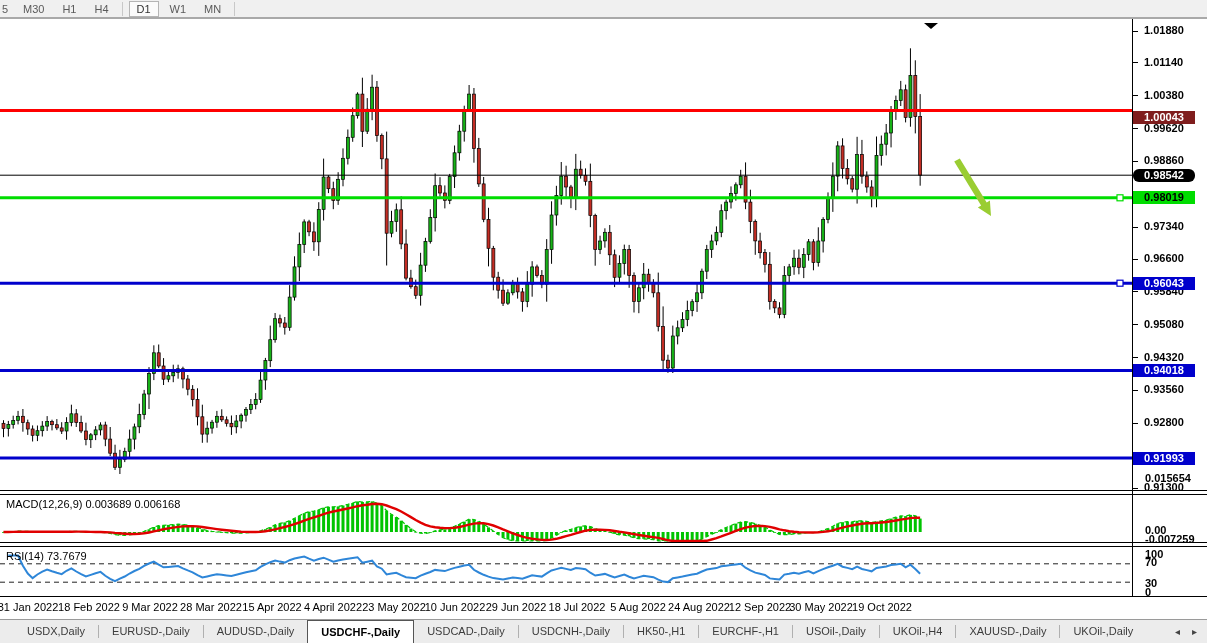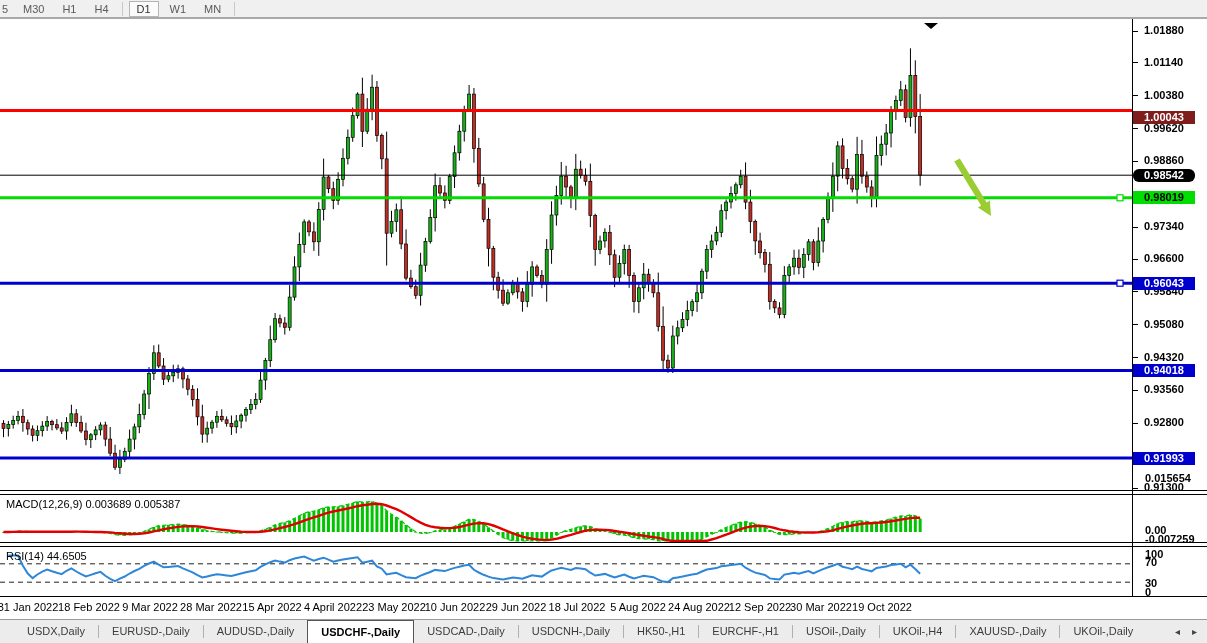--- a/index.html
+++ b/index.html
@@ -646,30 +646,30 @@
       <rect x="894.4" y="22.2" width="3" height="14.8" fill="#00c400"></rect>
       <rect x="899.2499999999999" y="20.9" width="3" height="16.1" fill="#00c400"></rect>
       <rect x="904.0999999999999" y="21.1" width="3" height="15.9" fill="#00c400"></rect>
       <rect x="908.9499999999999" y="19.9" width="3" height="17.1" fill="#00c400"></rect>
       <rect x="913.8" y="20.7" width="3" height="16.3" fill="#00c400"></rect>
       <rect x="918.65" y="23.6" width="3" height="13.4" fill="#00c400"></rect>
       <polyline points="3.5,37.0 8.3,36.9 13.2,36.6 18.0,36.2 22.9,36.2 27.8,36.4 32.6,36.8 37.4,37.0 42.3,36.9 47.1,36.7 52.0,36.7 56.8,36.8 61.7,37.0 66.5,36.8 71.4,36.3 76.3,36.3 81.1,36.6 85.9,37.2 90.8,37.4 95.6,37.5 100.5,37.3 105.3,37.7 110.2,38.5 115.0,39.6 119.9,40.2 124.7,40.3 129.6,39.9 134.4,39.1 139.3,38.0 144.1,36.4 149.0,34.3 153.8,32.0 158.7,30.7 163.5,30.3 168.4,29.9 173.3,29.5 178.1,29.2 182.9,29.4 187.8,30.1 192.6,31.0 197.5,32.5 202.3,34.3 207.2,35.5 212.0,36.3 216.9,36.7 221.7,37.1 226.6,37.6 231.4,38.1 236.3,38.3 241.1,38.2 246.0,37.9 250.8,37.4 255.7,36.9 260.5,35.8 265.4,34.2 270.3,32.2 275.1,29.9 279.9,28.4 284.8,27.4 289.6,25.7 294.5,23.3 299.3,20.8 304.2,18.2 309.0,16.7 313.9,16.1 318.8,14.7 323.6,12.7 328.4,11.8 333.3,11.8 338.1,11.4 343.0,10.5 347.8,9.4 352.7,8.0 357.5,6.4 362.4,7.0 367.3,6.9 372.1,6.4 376.9,8.1 381.8,10.6 386.6,15.7 391.5,19.4 396.3,22.1 401.2,25.7 406.0,29.9 410.9,33.5 415.7,36.8 420.6,38.2 425.4,38.4 430.3,37.7 435.1,35.9 440.0,34.8 444.8,34.3 449.7,33.0 454.5,31.2 459.4,29.0 464.2,26.6 469.1,24.2 473.9,24.6 478.8,26.3 483.6,29.0 488.5,32.4 493.3,36.1 498.2,39.5 503.0,42.6 507.9,44.6 512.8,45.7 517.6,46.0 522.4,46.0 527.3,46.0 532.1,46.0 537.0,46.0 541.8,46.0 546.7,45.5 551.5,43.0 556.4,40.3 561.3,37.4 566.1,35.5 570.9,34.4 575.8,32.6 580.6,31.4 585.5,30.8 590.3,31.6 595.2,33.6 600.0,34.9 604.9,35.6 609.8,36.9 614.6,38.9 619.4,39.8 624.3,40.1 629.1,41.2 634.0,42.9 638.8,43.7 643.7,43.8 648.5,44.1 653.4,44.6 658.3,46.0 663.1,46.0 667.9,46.0 672.8,46.0 677.6,46.0 682.5,46.0 687.3,46.0 692.2,46.0 697.0,46.0 701.9,44.1 706.8,41.6 711.6,39.3 716.4,37.2 721.3,34.7 726.1,32.5 731.0,30.5 735.8,28.6 740.7,27.0 745.5,26.7 750.4,27.4 755.3,28.7 760.1,30.3 764.9,32.1 769.8,34.9 774.6,37.3 779.5,39.5 784.3,39.7 789.2,39.5 794.0,39.0 798.9,39.0 803.7,38.4 808.6,37.5 813.4,37.6 818.3,36.8 823.1,35.4 828.0,33.5 832.8,31.3 837.7,28.5 842.5,27.2 847.4,26.7 852.2,26.8 857.1,25.8 861.9,25.8 866.8,26.4 871.6,27.4 876.5,26.7 881.3,25.9 886.2,25.0 891.0,23.6 895.9,22.2 900.7,20.9 905.6,21.1 910.4,19.9 915.3,20.7 920.1,23.6" fill="none" stroke="#00c400" stroke-width="1.2" stroke-dasharray="4 3"></polyline>
       <polyline points="3.5,37.0 8.3,37.0 13.2,36.9 18.0,36.8 22.9,36.7 27.8,36.6 32.6,36.7 37.4,36.7 42.3,36.8 47.1,36.8 52.0,36.7 56.8,36.7 61.7,36.8 66.5,36.8 71.4,36.7 76.3,36.6 81.1,36.6 85.9,36.7 90.8,36.9 95.6,37.0 100.5,37.0 105.3,37.2 110.2,37.4 115.0,37.9 119.9,38.3 124.7,38.7 129.6,39.0 134.4,39.0 139.3,38.8 144.1,38.3 149.0,37.5 153.8,36.4 158.7,35.3 163.5,34.3 168.4,33.4 173.3,32.6 178.1,31.9 182.9,31.4 187.8,31.2 192.6,31.1 197.5,31.4 202.3,32.0 207.2,32.7 212.0,33.4 216.9,34.1 221.7,34.7 226.6,35.3 231.4,35.8 236.3,36.3 241.1,36.7 246.0,36.9 250.8,37.0 255.7,37.0 260.5,36.7 265.4,36.2 270.3,35.4 275.1,34.3 279.9,33.1 284.8,32.0 289.6,30.7 294.5,29.2 299.3,27.5 304.2,25.7 309.0,23.9 313.9,22.3 318.8,20.8 323.6,19.2 328.4,17.7 333.3,16.5 338.1,15.5 343.0,14.5 347.8,13.5 352.7,12.4 357.5,11.2 362.4,10.3 367.3,9.7 372.1,9.0 376.9,8.8 381.8,9.2 386.6,10.5 391.5,12.3 396.3,14.2 401.2,16.5 406.0,19.2 410.9,22.1 415.7,25.0 420.6,27.6 425.4,29.8 430.3,31.4 435.1,32.3 440.0,32.8 444.8,33.1 449.7,33.1 454.5,32.7 459.4,32.0 464.2,30.9 469.1,29.6 473.9,28.6 478.8,28.1 483.6,28.3 488.5,29.1 493.3,30.5 498.2,32.3 503.0,34.4 507.9,36.4 512.8,38.3 517.6,40.0 522.4,41.6 527.3,42.9 532.1,43.8 537.0,44.4 541.8,44.9 546.7,45.0 551.5,44.6 556.4,43.8 561.3,42.5 566.1,41.1 570.9,39.8 575.8,38.3 580.6,37.0 585.5,35.7 590.3,34.9 595.2,34.6 600.0,34.7 604.9,34.9 609.8,35.3 614.6,36.0 619.4,36.8 624.3,37.4 629.1,38.2 634.0,39.1 638.8,40.0 643.7,40.8 648.5,41.5 653.4,42.1 658.3,42.9 663.1,44.0 667.9,45.3 672.8,46.0 677.6,46.0 682.5,46.0 687.3,46.0 692.2,46.0 697.0,46.0 701.9,46.0 706.8,45.8 711.6,44.5 716.4,43.1 721.3,41.4 726.1,39.6 731.0,37.8 735.8,35.9 740.7,34.1 745.5,32.7 750.4,31.6 755.3,31.0 760.1,30.9 764.9,31.1 769.8,31.9 774.6,33.0 779.5,34.3 784.3,35.3 789.2,36.2 794.0,36.8 798.9,37.2 803.7,37.4 808.6,37.5 813.4,37.5 818.3,37.3 823.1,36.9 828.0,36.3 832.8,35.3 837.7,33.9 842.5,32.6 847.4,31.4 852.2,30.5 857.1,29.5 861.9,28.8 866.8,28.3 871.6,28.2 876.5,27.9 881.3,27.5 886.2,27.0 891.0,26.3 895.9,25.5 900.7,24.6 905.6,23.9 910.4,23.1 915.3,22.6 920.1,22.8" fill="none" stroke="#e00000" stroke-width="2.4"></polyline>
     </svg>
   <div class="pane-label" style="top:498px;">
-    <span>MACD(12,26,9)</span>&nbsp;<span>0.003689</span>&nbsp;<span>0.005387</span>
+    <span>MACD(12,26,9)</span>&nbsp;<span>0.003689</span>&nbsp;<span>0.006168</span>
   </div>
 
   <svg id="rsi-chart" width="1207" height="49" style="top:547px;" viewBox="0 0 1207 49">
       <line x1="0" y1="16.8" x2="1132" y2="16.8" stroke="#222" stroke-width="1" stroke-dasharray="5 4"></line>
       <line x1="0" y1="35.2" x2="1132" y2="35.2" stroke="#222" stroke-width="1" stroke-dasharray="5 4"></line>
       <polyline points="8.3,8.5 13.2,8.5 18.0,8.5 22.9,18.8 27.8,26.5 32.6,31.1 37.4,27.5 42.3,24.7 47.1,22.5 52.0,24.2 56.8,25.7 61.7,27.1 66.5,23.8 71.4,21.3 76.3,24.5 81.1,27.2 85.9,29.5 90.8,27.9 95.6,26.3 100.5,24.9 105.3,28.8 110.2,31.8 115.0,34.2 119.9,31.7 124.7,29.5 129.6,26.5 134.4,24.0 139.3,21.8 144.1,18.8 149.0,16.5 153.8,14.7 158.7,17.6 163.5,20.3 168.4,19.9 173.3,19.4 178.1,19.0 182.9,21.3 187.8,23.4 192.6,25.3 197.5,28.2 202.3,30.5 207.2,29.4 212.0,28.3 216.9,27.2 221.7,27.8 226.6,28.4 231.4,29.0 236.3,27.7 241.1,26.5 246.0,25.3 250.8,24.2 255.7,23.2 260.5,19.9 265.4,17.3 270.3,15.2 275.1,13.5 279.9,14.6 284.8,15.6 289.6,13.2 294.5,11.5 299.3,10.5 304.2,9.6 309.0,11.7 313.9,13.6 318.8,12.0 323.6,10.7 328.4,12.7 333.3,14.7 338.1,13.6 343.0,12.6 347.8,11.7 352.7,10.9 357.5,10.2 362.4,15.7 367.3,14.7 372.1,13.7 376.9,19.4 381.8,21.7 386.6,27.5 391.5,26.6 396.3,25.8 401.2,28.2 406.0,30.2 410.9,30.7 415.7,31.2 420.6,28.6 425.4,26.7 430.3,25.0 435.1,22.9 440.0,23.5 444.8,24.1 449.7,22.4 454.5,20.9 459.4,19.7 464.2,18.5 469.1,17.7 473.9,22.8 478.8,25.5 483.6,27.8 488.5,29.6 493.3,31.1 498.2,31.8 503.0,32.4 507.9,31.5 512.8,30.5 517.6,31.1 522.4,31.7 527.3,30.0 532.1,28.3 537.0,29.0 541.8,29.6 546.7,26.3 551.5,23.5 556.4,22.1 561.3,20.8 566.1,21.9 570.9,23.0 575.8,21.0 580.6,21.6 585.5,22.3 590.3,25.7 595.2,28.5 600.0,27.7 604.9,26.9 609.8,28.7 614.6,30.4 619.4,29.0 624.3,27.6 629.1,29.7 634.0,31.5 638.8,30.1 643.7,28.7 648.5,29.4 653.4,30.2 658.3,32.6 663.1,34.6 667.9,35.1 672.8,31.3 677.6,30.5 682.5,29.6 687.3,28.6 692.2,27.6 697.0,26.7 701.9,24.5 706.8,22.5 711.6,21.8 716.4,21.1 721.3,19.3 726.1,18.7 731.0,18.1 735.8,17.4 740.7,16.8 745.5,20.7 750.4,23.3 755.3,25.6 760.1,26.8 764.9,28.0 769.8,31.4 774.6,31.9 779.5,32.4 784.3,27.6 789.2,26.7 794.0,25.7 798.9,26.7 803.7,25.3 808.6,24.0 813.4,26.4 818.3,24.1 823.1,22.1 828.0,20.3 832.8,18.7 837.7,16.9 842.5,19.7 847.4,20.9 852.2,22.1 857.1,19.6 861.9,22.0 866.8,23.1 871.6,24.3 876.5,20.9 881.3,20.2 886.2,19.4 891.0,18.1 895.9,17.4 900.7,16.8 905.6,20.3 910.4,17.7 915.3,22.0 920.1,26.7" fill="none" stroke="#2e86d8" stroke-width="2"></polyline>
     </svg>
   <div class="pane-label" style="top:550px;">
-    <span>RSI(14)</span>&nbsp;<span>44.6505</span>
+    <span>RSI(14)</span>&nbsp;<span>73.7679</span>
   </div>
 
   <div class="hline" style="top:18px; background:#a9a9a9;"></div>
   <div class="hline" style="top:490px;"></div>
   <div class="hline" style="top:494px;"></div>
   <div class="hline" style="top:542px;"></div>
   <div class="hline" style="top:546px;"></div>
   <div class="hline" style="top:596px;"></div>
   <div id="axis-vline" style="left:1132px;"></div>
 
@@ -725,21 +725,21 @@
       <div class="date-label" style="left: 211px;">28 Mar 2022</div>
       <div class="date-label" style="left: 272px;">15 Apr 2022</div>
       <div class="date-label" style="left: 333px;">4 April 2022</div>
       <div class="date-label" style="left: 394px;">23 May 2022</div>
       <div class="date-label" style="left: 455px;">10 Jun 2022</div>
       <div class="date-label" style="left: 516px;">29 Jun 2022</div>
       <div class="date-label" style="left: 577px;">18 Jul 2022</div>
       <div class="date-label" style="left: 638px;">5 Aug 2022</div>
       <div class="date-label" style="left: 699px;">24 Aug 2022</div>
       <div class="date-label" style="left: 760px;">12 Sep 2022</div>
-      <div class="date-label" style="left: 821px;">30 Mar 2022</div>
+      <div class="date-label" style="left: 821px;">30 May 2022</div>
       <div class="date-label" style="left: 882px;">19 Oct 2022</div>
     </div>
 
   <div id="tab-bar">
       <div style="width: 14px;"></div>
       <div class="tab">USDX,Daily</div>
       <div class="tab-sep"></div>
       <div class="tab">EURUSD-,Daily</div>
       <div class="tab-sep"></div>
       <div class="tab">AUDUSD-,Daily</div>

